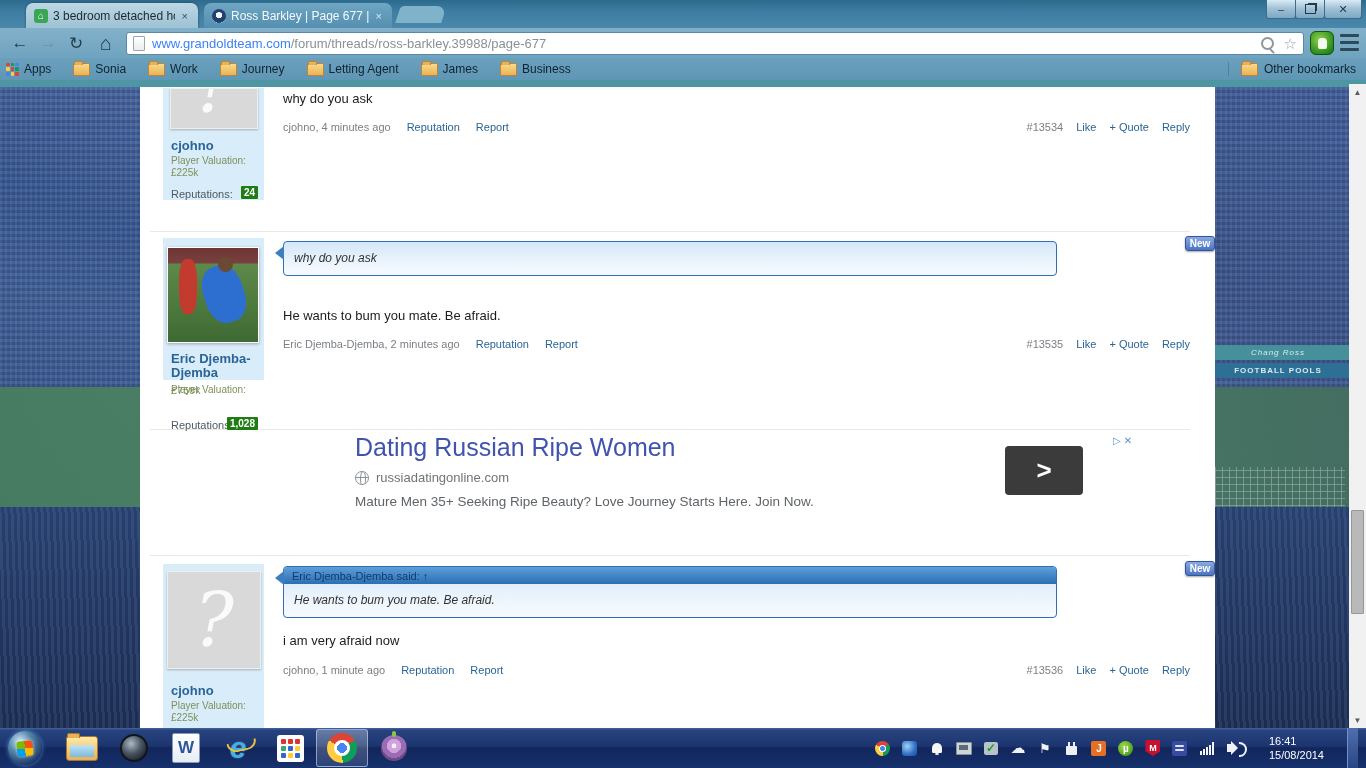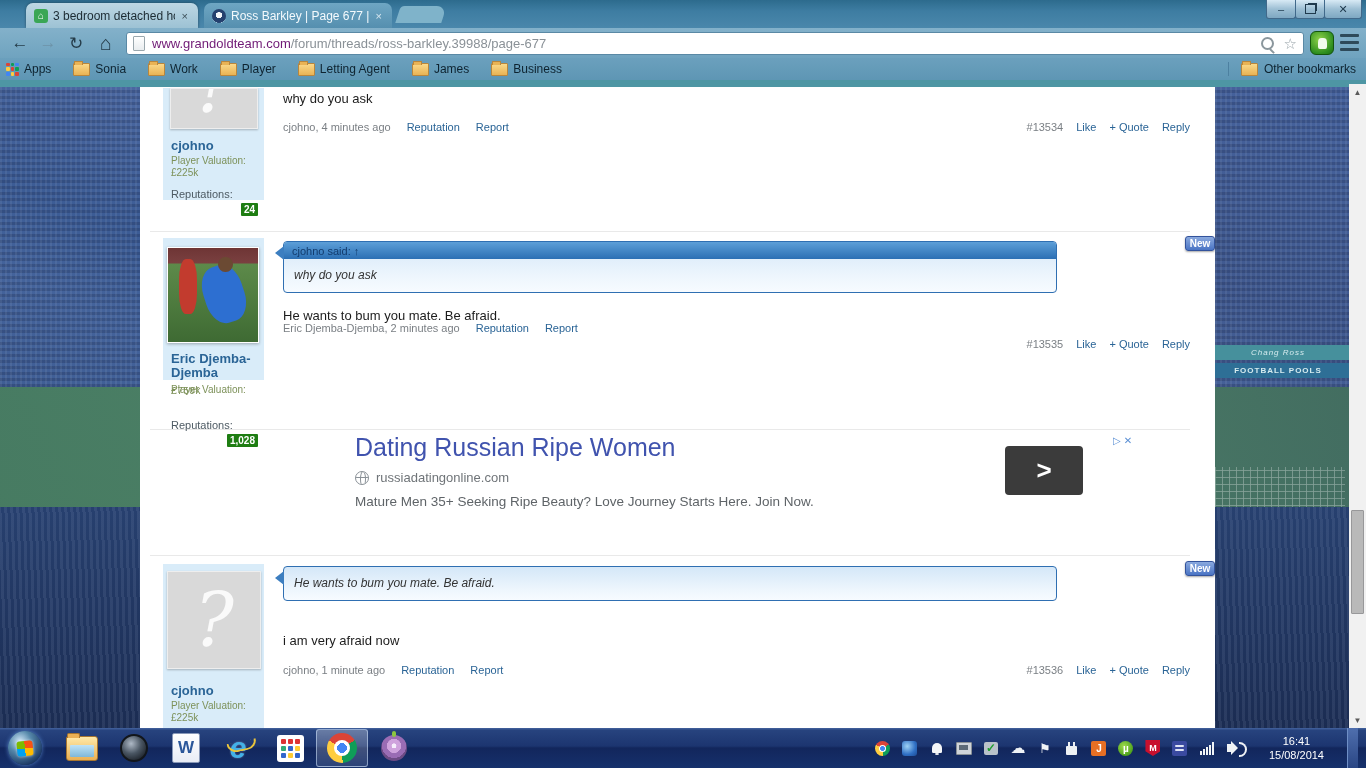--- a/index.html
+++ b/index.html
@@ -22,21 +22,21 @@
   #btn-min{left:1266px;width:30px;}
   #btn-restore{left:1295px;width:30px;}
   #btn-close{left:1324px;width:38px;}
   .restore-box{width:9px;height:8px;border:1px solid #1f3a4d;background:transparent;box-shadow:2px -2px 0 -1px #1f3a4d;}
 
   #toolbar{left:0;top:28px;width:1366px;height:30px;background:linear-gradient(180deg,#83b1ca,#6fa3bf);}
   .navbtn{top:31px;width:24px;height:24px;display:flex;align-items:center;justify-content:center;font-size:17px;color:#253c49;}
   .navbtn.dis{color:#6d93a8;}
   #omnibox{left:126px;top:32px;width:1178px;height:23px;background:#fff;border:1px solid #5a89a5;border-radius:3px;box-sizing:border-box;display:flex;align-items:center;padding:0 6px;font-size:13px;}
   #omnibox .doc{width:10px;height:13px;border:1px solid #9aa7ad;border-radius:1px;background:linear-gradient(180deg,#fff,#e9edef);margin-right:7px;flex:0 0 auto;}
-  #url-host{color:#701a75;}
+  #url-host{color:#3b82f6;}
   #url-path{color:#8a9197;}
   #omni-right{margin-left:auto;display:flex;align-items:center;gap:10px;}
   .mag{width:9px;height:9px;border:2px solid #8b979d;border-radius:50%;position:relative;}
   .mag::after{content:"";position:absolute;left:8px;top:9px;width:2px;height:6px;background:#8b979d;transform:rotate(-45deg);}
   .star{color:#98a3a9;font-size:15px;}
   #ext-icon{left:1310px;top:31px;width:24px;height:24px;background:radial-gradient(circle at 40% 35%,#8fd24a,#2f8f1f 70%,#1c6f12);border-radius:6px;border:1px solid #14550d;box-sizing:border-box;display:flex;align-items:center;justify-content:center;}
   #ext-icon .thumb{width:9px;height:11px;background:#f2fbec;border-radius:40% 40% 20% 20%;}
   #menu-icon{left:1340px;top:34px;width:19px;height:17px;display:flex;flex-direction:column;justify-content:space-between;}
   #menu-icon i{height:3px;background:#2e4a5a;border-radius:1px;}
 
@@ -67,21 +67,21 @@
      repeating-linear-gradient(90deg,rgba(255,255,255,.8) 0 1px,transparent 1px 7px),
      repeating-linear-gradient(0deg,rgba(255,255,255,.8) 0 1px,transparent 1px 7px);}
 
   #page{left:140px;top:7px;width:1075px;height:641px;background:#ffffff;position:absolute;}
   .divider{position:absolute;left:10px;width:1040px;height:1px;background:#e9e9e9;}
 
   .userpanel{position:absolute;left:23px;width:101px;background:#d9ecf9;box-sizing:border-box;}
   .uname{position:absolute;left:8px;color:#2a6496;font-weight:bold;font-size:13px;line-height:14px;width:88px;}
   .plabel{position:absolute;left:8px;color:#7d9159;font-size:10px;}
   .replabel{position:absolute;left:8px;color:#4d5a63;font-size:11px;}
-  .repbadge{position:absolute;background:#1e7d12;color:#fff;font-size:10px;font-weight:bold;padding:1px 3px;border-radius:1px;margin-top:17px;}
+  .repbadge{position:absolute;background:#1e7d12;color:#fff;font-size:10px;font-weight:bold;padding:1px 3px;border-radius:1px;}
   .avatar-q{position:absolute;background:#d9d9d9;border:1px solid #eee;box-shadow:0 1px 2px rgba(0,0,0,.25);overflow:hidden;display:flex;align-items:center;justify-content:center;}
   .qmark{font-family:"DejaVu Serif",serif;color:#fafafa;font-size:74px;font-style:italic;}
   #avatar-photo{position:absolute;left:4px;top:9px;width:92px;height:96px;border:1px solid #fff;box-shadow:0 1px 3px rgba(0,0,0,.3);box-sizing:border-box;overflow:hidden;
      background:linear-gradient(180deg,#6e3535 0%,#7a4040 16%,#5d8a4a 17%,#4f7c3f 55%,#3e6a33 100%);}
   #avatar-photo .pred{position:absolute;left:12%;top:12%;width:20%;height:58%;background:#c23b2e;border-radius:38%;}
   #avatar-photo .pblue{position:absolute;left:40%;top:18%;width:44%;height:62%;background:#2d6fd1;border-radius:42%;transform:rotate(-18deg);}
   #avatar-photo .phead{position:absolute;left:56%;top:10%;width:16%;height:16%;background:#6b4a33;border-radius:50%;}
 
   .msg{position:absolute;color:#1c1c1c;font-size:13px;}
   .footer{position:absolute;display:flex;gap:16px;font-size:11px;align-items:center;}
@@ -149,21 +149,21 @@
   .javasq{width:15px;height:15px;background:#e76f24;border-radius:2px;display:flex;align-items:center;justify-content:center;color:#fff;font-size:10px;font-weight:bold;}
   .utor{width:15px;height:15px;background:radial-gradient(circle at 40% 35%,#9fdc4e,#4ea21d 70%);border-radius:50%;display:flex;align-items:center;justify-content:center;color:#fff;font-size:10px;font-weight:bold;}
   .mcafee{width:15px;height:16px;background:#c8102e;clip-path:polygon(0 0,100% 0,100% 70%,50% 100%,0 70%);display:flex;align-items:center;justify-content:center;color:#fff;font-size:9px;font-weight:bold;}
   .toolsq{width:15px;height:15px;background:#3a4aa0;border-radius:2px;display:flex;flex-direction:column;justify-content:center;gap:2px;padding:0 3px;box-sizing:border-box;}
   .toolsq i{height:2px;background:#dfe4f5;border-radius:1px;}
   .sigbars{display:flex;align-items:flex-end;gap:1px;height:13px;}
   .sigbars i{width:2px;background:#f0f3f6;}
   .speaker{position:relative;width:6px;height:8px;background:#f0f3f6;margin-right:8px;}
   .speaker::before{content:"";position:absolute;left:4px;top:-3px;border-top:7px solid transparent;border-bottom:7px solid transparent;border-left:7px solid #f0f3f6;}
   .speaker::after{content:"";position:absolute;left:12px;top:-2px;width:6px;height:11px;border:2px solid #f0f3f6;border-left:none;border-radius:0 8px 8px 0;}
-  #clock{color:#fff;font-size:11px;text-align:center;line-height:14px;padding:0 12px 0 16px;white-space:nowrap;}
+  #clock{color:#fff;font-size:11px;text-align:left;line-height:14px;padding:0 12px 0 16px;white-space:nowrap;}
   #show-desktop{width:11px;height:40px;background:linear-gradient(180deg,#4f6fae,#2a4684);border-left:1px solid #6f8fc6;box-sizing:border-box;}
 </style>
 </head>
 <body>
 
 <div id="screen">
 
   <div id="titlebar" class="abs">
     <div id="tab1" class="abs tab">
       <span class="favicon" id="fav1">
@@ -238,21 +238,21 @@
     <span class="bm">
         <span class="folder"></span>
         <span>Sonia</span>
       </span>
     <span class="bm">
         <span class="folder"></span>
         <span>Work</span>
       </span>
     <span class="bm">
         <span class="folder"></span>
-        <span>Player</span>
+        <span>Journey</span>
       </span>
     <span class="bm">
         <span class="folder"></span>
         <span>Letting Agent</span>
       </span>
     <span class="bm">
         <span class="folder"></span>
         <span>James</span>
       </span>
     <span class="bm">
@@ -311,25 +311,24 @@
           <div class="pblue"></div>
           <div class="phead"></div>
         </div>
         <span class="uname" style="top:114px;">Eric Djemba-Djemba</span>
         <span class="plabel" style="top:146px;">Player Valuation:</span>
         <span class="plabel" style="top:148px;font-family:Liberation Mono, monospace;">£750k</span>
         <span class="replabel" style="top:181px;">Reputations:</span>
         <span class="repbadge" style="right:6px;top:179px;">1,028</span>
       </div>
       <div class="quotebox" style="top:154px;">
-        <div class="qhead">cjohno said: ↑</div>
         <div class="qbody">why do you ask</div>
       </div>
       <div class="msg" style="left:143px;top:221px;">He wants to bum you mate. Be afraid.</div>
-      <div class="footer" style="left:143px;top:235px;">
+      <div class="footer" style="left:143px;top:251px;">
         <span class="grey">Eric Djemba-Djemba, 2 minutes ago</span>
         <span class="blk">Reputation</span>
         <span class="blk">Report</span>
       </div>
       <div class="meta" style="top:251px;">
         <span class="grey">#13535</span>
         <span class="blk">Like</span>
         <span class="blk">+ Quote</span>
         <span class="blk">Reply</span>
       </div>
@@ -353,20 +352,21 @@
       <div class="newbadge" style="top:474px;">New</div>
       <div class="userpanel" style="top:477px;height:164px;">
         <div class="avatar-q" style="left:4px;top:7px;width:92px;height:96px;">
           <span class="qmark">?</span>
         </div>
         <span class="uname" style="top:120px;">cjohno</span>
         <span class="plabel" style="top:136px;">Player Valuation:</span>
         <span class="plabel" style="top:148px;">£225k</span>
       </div>
       <div class="quotebox" style="top:479px;">
+        <div class="qhead">Eric Djemba-Djemba said: ↑</div>
         <div class="qbody">He wants to bum you mate. Be afraid.</div>
       </div>
       <div class="msg" style="left:143px;top:546px;">i am very afraid now</div>
       <div class="footer" style="left:143px;top:577px;">
         <span class="grey">cjohno, 1 minute ago</span>
         <span class="blk">Reputation</span>
         <span class="blk">Report</span>
       </div>
       <div class="meta" style="top:577px;">
         <span class="grey">#13536</span>

